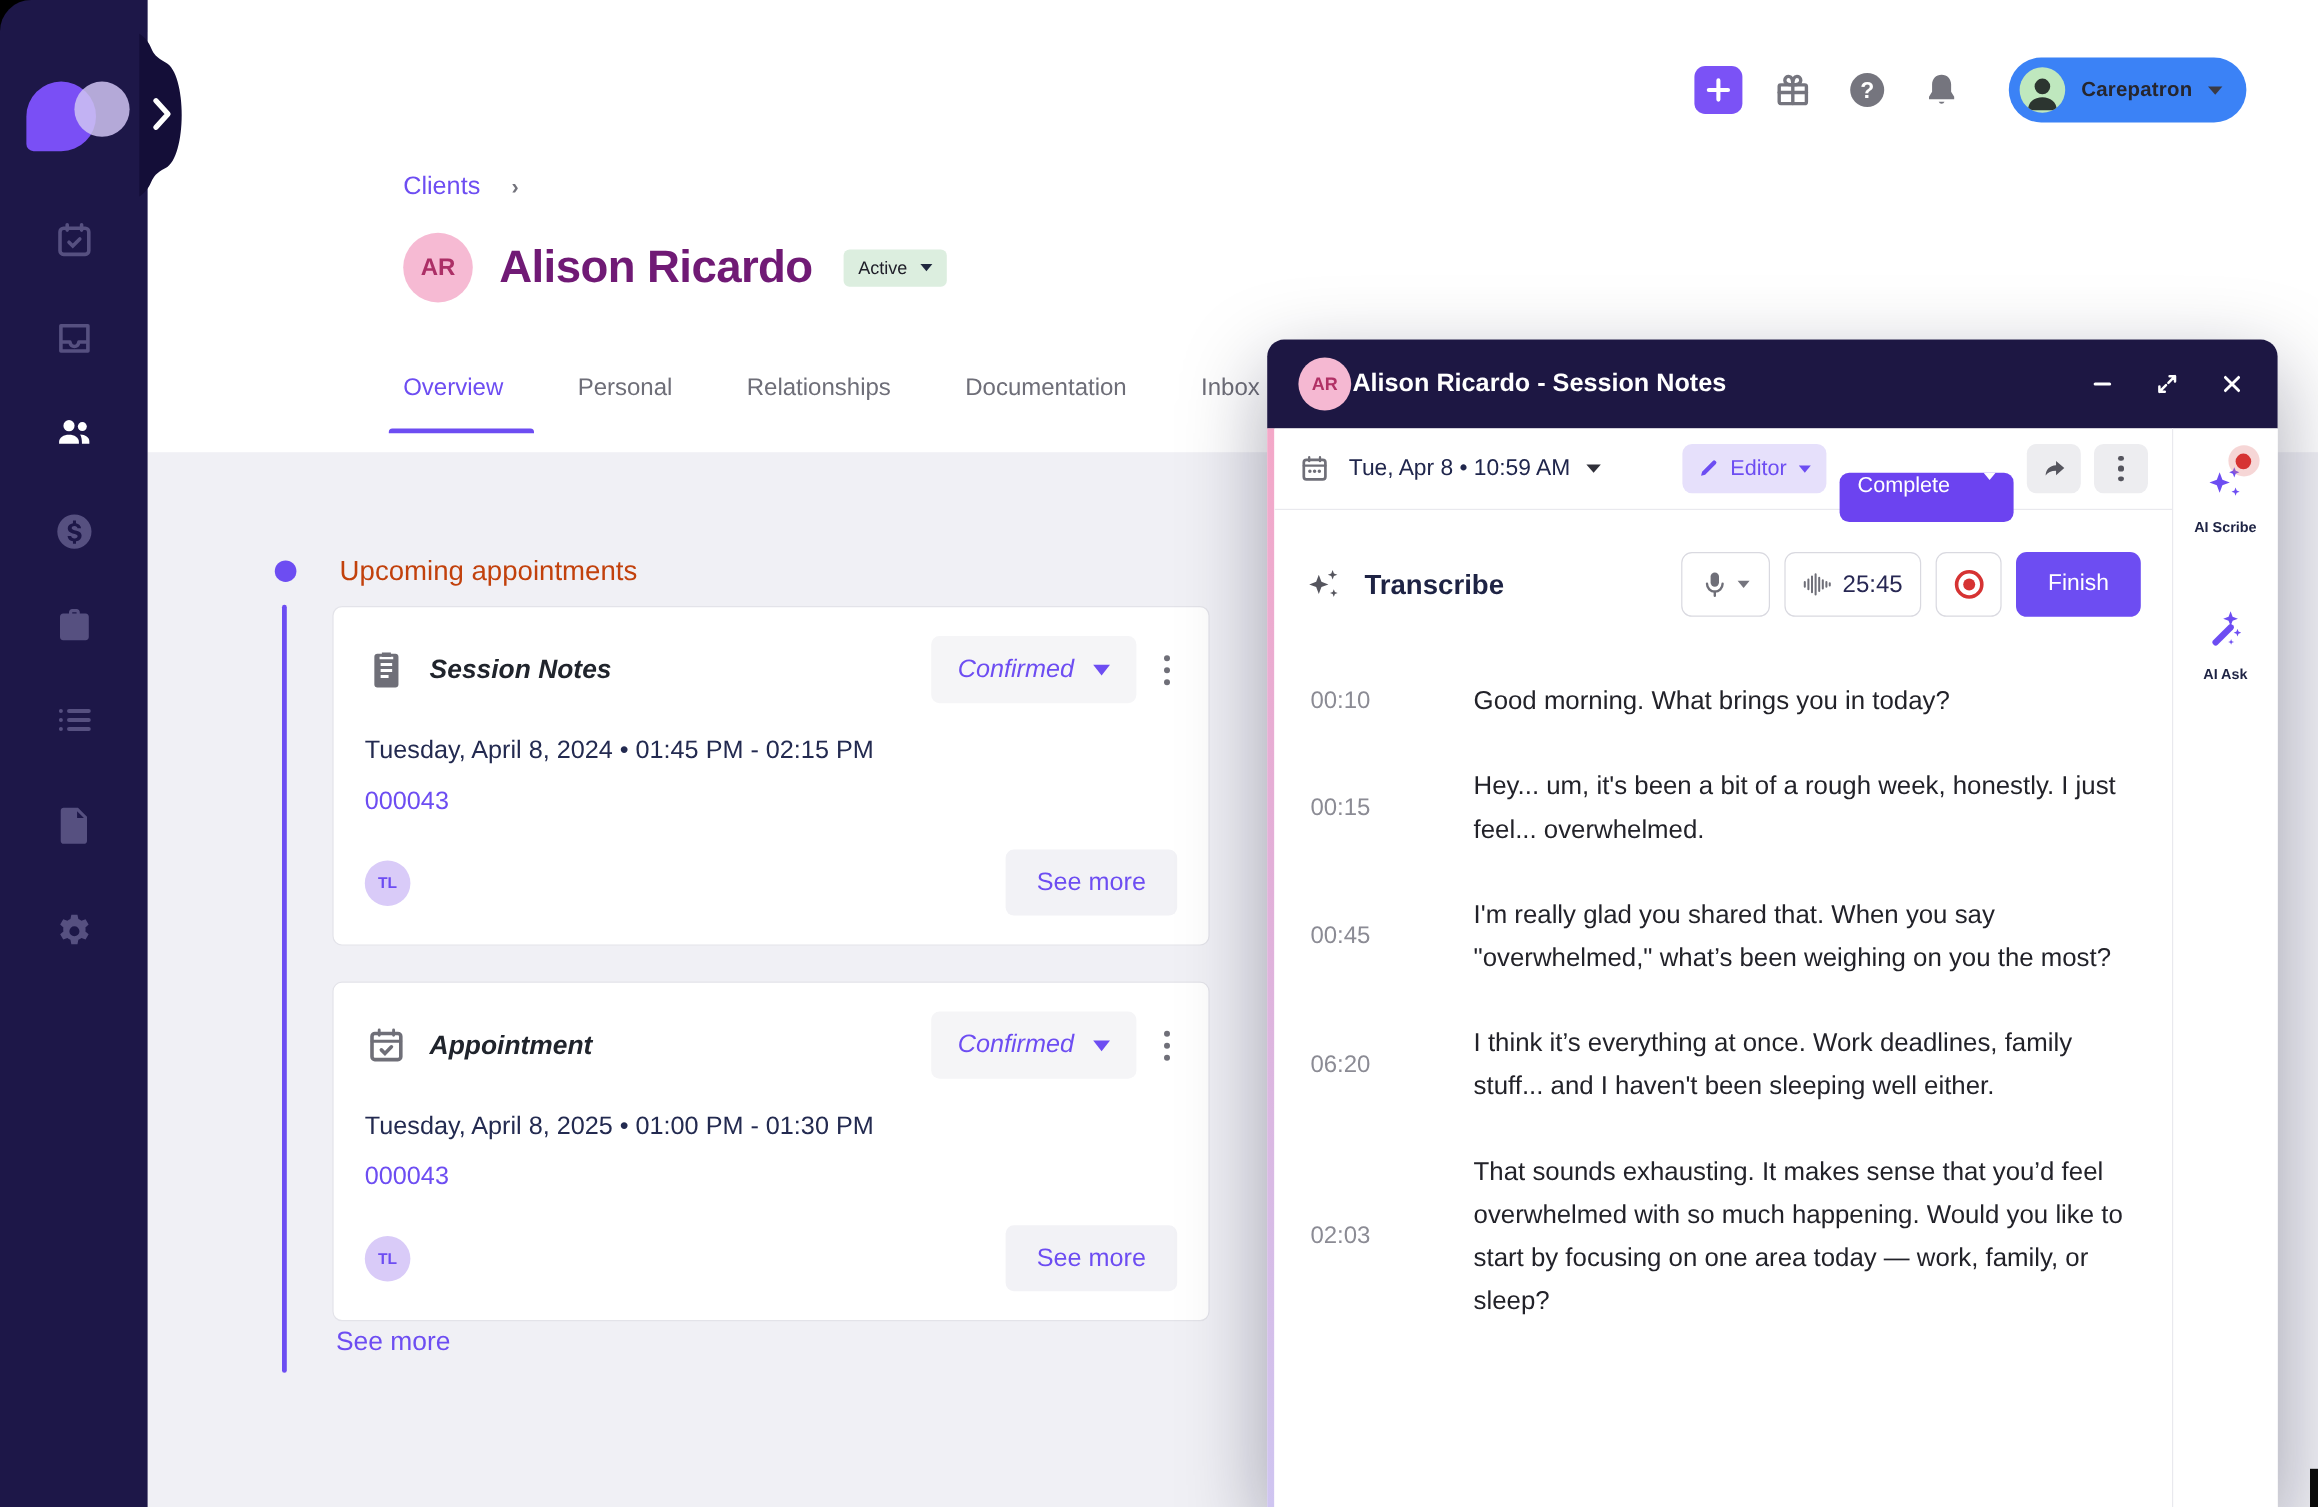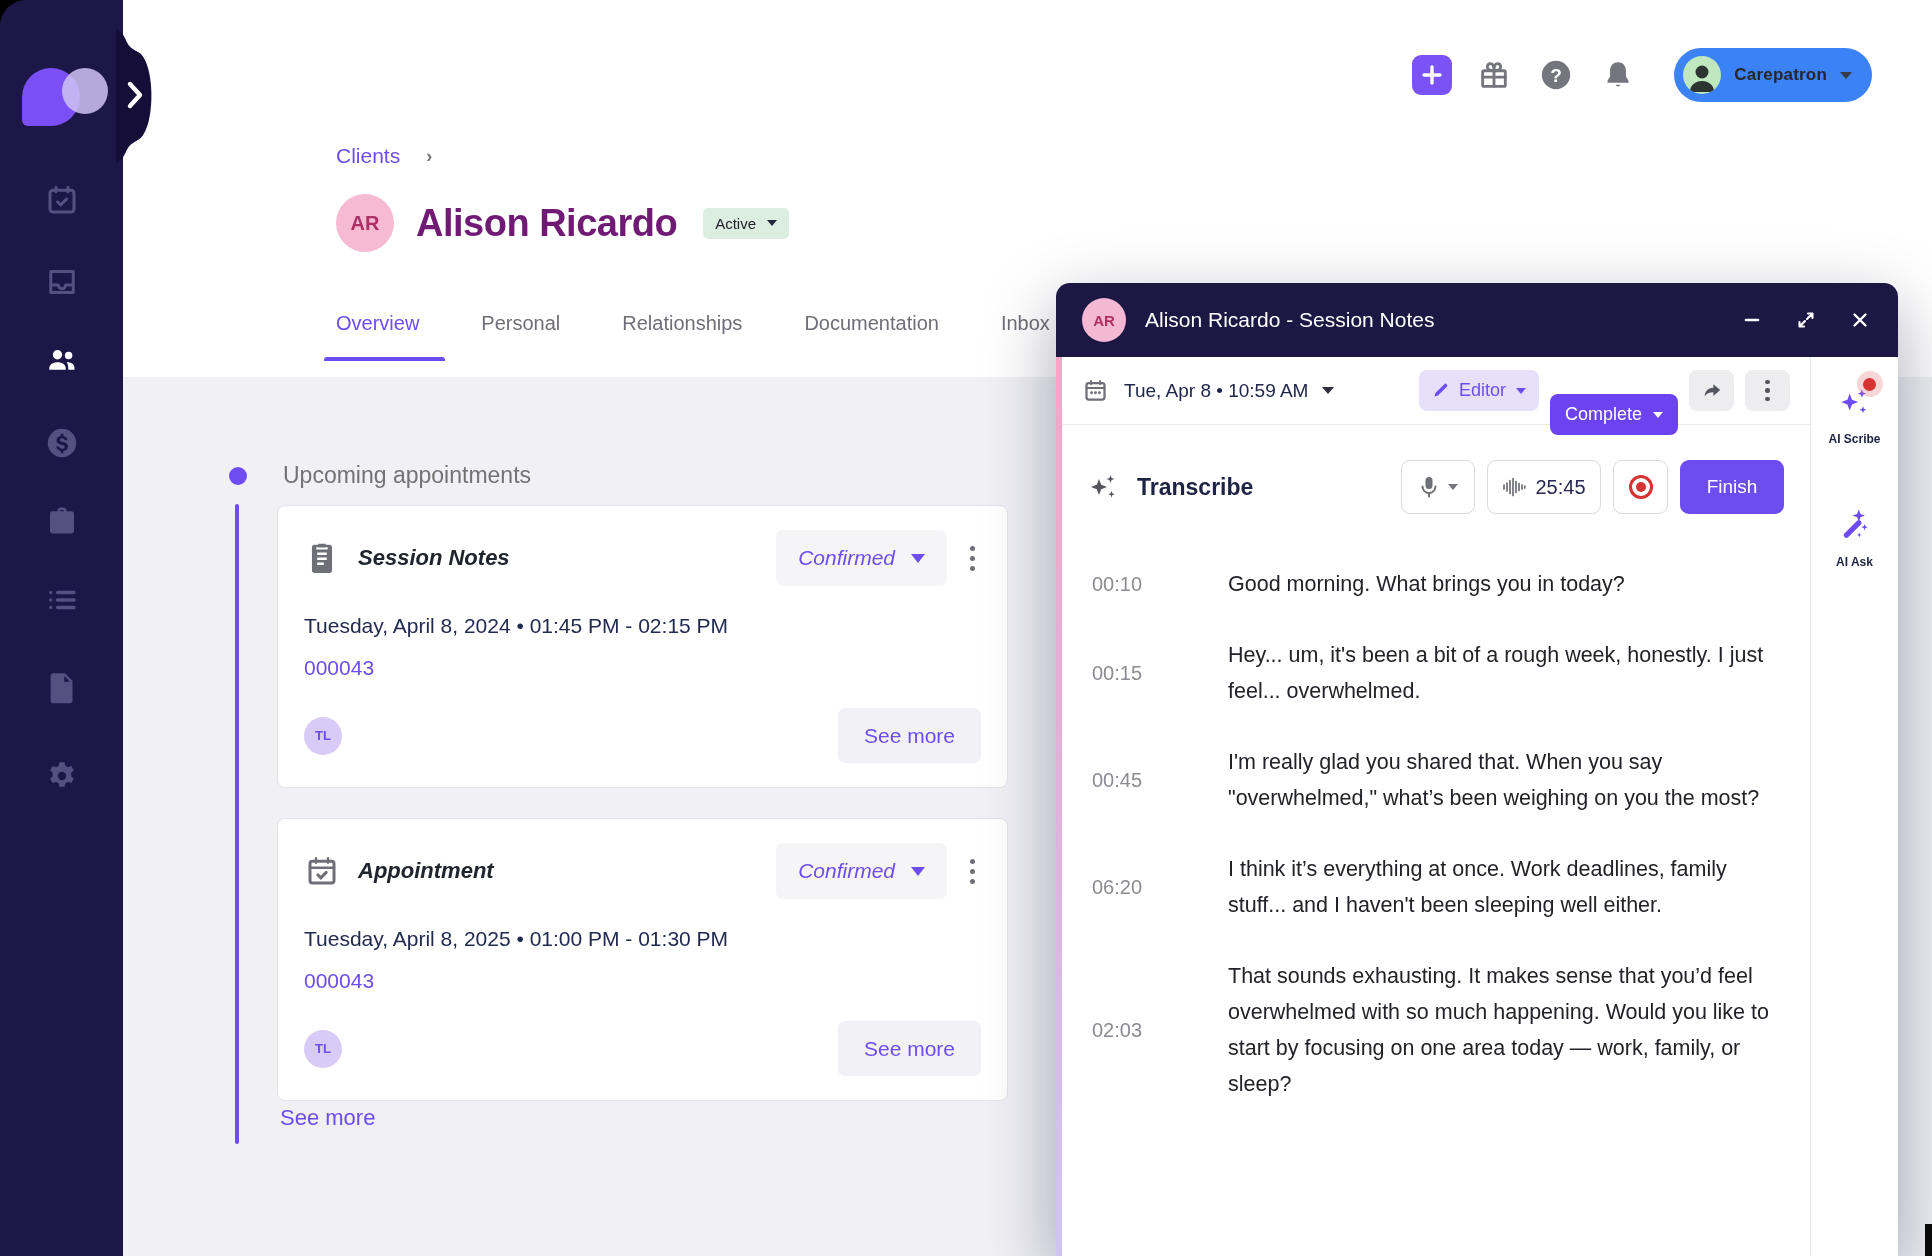--- a/index.html
+++ b/index.html
@@ -57,21 +57,21 @@
   .tab { font-size:20px; color:#6E6E78; padding-bottom:26px; position:relative; cursor:pointer; white-space:nowrap; }
   .tab.active { color:#6D4DF2; }
   .tab.active::after { content:""; position:absolute; left:-12px; right:-26px; bottom:0; height:4px;
                        background:#6D4DF2; border-radius:3px 3px 0 0; }
 
   
   .content { position:absolute; left:123px; top:377px; right:0; bottom:0; background:#F0F0F5; z-index:1; }
 
   .section-head { position:absolute; left:106px; top:85px; display:flex; align-items:center; gap:36px; }
   .section-dot { width:18px; height:18px; border-radius:50%; background:#6D4DF2; }
-  .section-title { font-size:23px; font-weight:500; color:#737373; }
+  .section-title { font-size:23px; font-weight:500; color:#c2410c; }
   .timeline { position:absolute; left:112px; top:127px; width:4px; height:640px; background:#6D4DF2; border-radius:2px; }
 
   .appt-card { position:absolute; left:154px; width:731px; height:283px; background:#fff;
                border:1px solid #E3E3E9; border-radius:8px; padding:24px 26px; }
   .card-row1 { display:flex; align-items:center;font-style:italic; }
   .card-icon { width:36px; height:36px; color:#6F6F78; }
   .card-title { margin-left:18px; font-size:22px; font-weight:700; color:#20242C; }
   .card-actions { margin-left:auto; display:flex; align-items:center; gap:16px; }
   .confirmed-btn { height:56px; padding:0 22px; background:#F5F5F7; border-radius:7px; display:flex;
                    align-items:center; gap:16px; cursor:pointer; }
@@ -88,40 +88,40 @@
                   display:flex; align-items:center; cursor:pointer; font-size:21px; font-weight:500; color:#6D4DF2; }
   .see-more-link { position:absolute; left:157px; top:728px; font-size:22px; font-weight:500; color:#6D4DF2; cursor:pointer; }
 
   
   .modal { position:absolute; left:1056px; top:283px; width:842px; height:973px; z-index:20;
            border-radius:14px 14px 0 0; box-shadow:0 24px 70px rgba(10,10,40,.35); background:#fff; }
   .modal-header { height:74px; background:#1D1743; border-radius:14px 14px 0 0; display:flex;
                   align-items:center; padding:0 26px; }
   .modal-avatar { width:44px; height:44px; border-radius:50%; background:#F5B8D2; color:#B13065;
                   font-size:15px; font-weight:700; display:flex; align-items:center; justify-content:center; }
-  .modal-title { margin-left:19px; font-size:21px; font-weight:400; color:#FFFFFF; }
+  .modal-title { margin-left:1px; font-size:21px; font-weight:700; color:#FFFFFF; }
   .win-controls { margin-left:auto; display:flex; align-items:center; gap:30px; }
   .win-btn { width:24px; height:24px; color:#fff; cursor:pointer; display:flex; align-items:center; justify-content:center; }
 
   .modal-body { position:absolute; left:0; top:74px; right:0; bottom:0; }
   .pink-strip { position:absolute; left:0; top:0; bottom:0; width:6px;
                 background:linear-gradient(180deg,#F4A8C8 0%,#E3AFD8 40%,#CFC5F1 100%); }
   .modal-main { position:absolute; left:6px; top:0; right:88px; bottom:0; background:#fff; overflow:hidden; }
 
   .note-toolbar { height:68px; display:flex; align-items:center; padding:0 20px; border-bottom:1px solid #E9E9EE; }
   .cal-icon { width:27px; height:27px; color:#6F6F78; }
   .note-datetime { margin-left:15px; font-size:19px; font-weight:500; color:#20264C; cursor:pointer; }
   .note-dt-caret { margin-left:14px; border-top-color:#30303A; border-left-width:6px; border-right-width:6px; border-top-width:7px; }
   .toolbar-right { margin-left:auto; display:flex; align-items:center; gap:11px; }
   .editor-btn { height:41px; padding:0 13px; background:#E6E0FB; border-radius:8px; display:flex;
                 align-items:center; gap:10px; color:#6D4DF2; cursor:pointer; }
   .editor-btn span { font-size:18px; font-weight:500; }
   .editor-btn .caret-down { border-top-color:#6D4DF2; border-left-width:5px; border-right-width:5px; border-top-width:6px; }
   .complete-btn { height:41px; padding:0 15px; background:#6C43F0; border-radius:8px; display:flex;
-                  align-items:center; gap:11px; color:#fff; cursor:pointer;margin-top:48px; }
+                  gap:28px; color:#fff; cursor:pointer;margin-top:48px; }
   .complete-btn span { font-size:18px; font-weight:500; }
   .complete-btn .caret-down { border-top-color:#fff; border-left-width:5px; border-right-width:5px; border-top-width:6px; }
   .tool-sq { width:45px; height:41px; background:#EDEDF0; border-radius:8px; display:flex; align-items:center;
              justify-content:center; color:#55555E; cursor:pointer; }
   .tool-sq .kebab { gap:4px; } .tool-sq .kebab i { background:#55555E; width:4.5px; height:4.5px; }
 
   .transcribe-row { margin-top:35px; padding:0 26px; display:flex; align-items:center; }
   .sparkle-gray { width:32px; height:32px; color:#55555E; }
   .transcribe-label { margin-left:17px; font-size:23px; font-weight:700; color:#1E2344; }
   .rec-controls { margin-left:auto; display:flex; align-items:center; gap:12px; }

